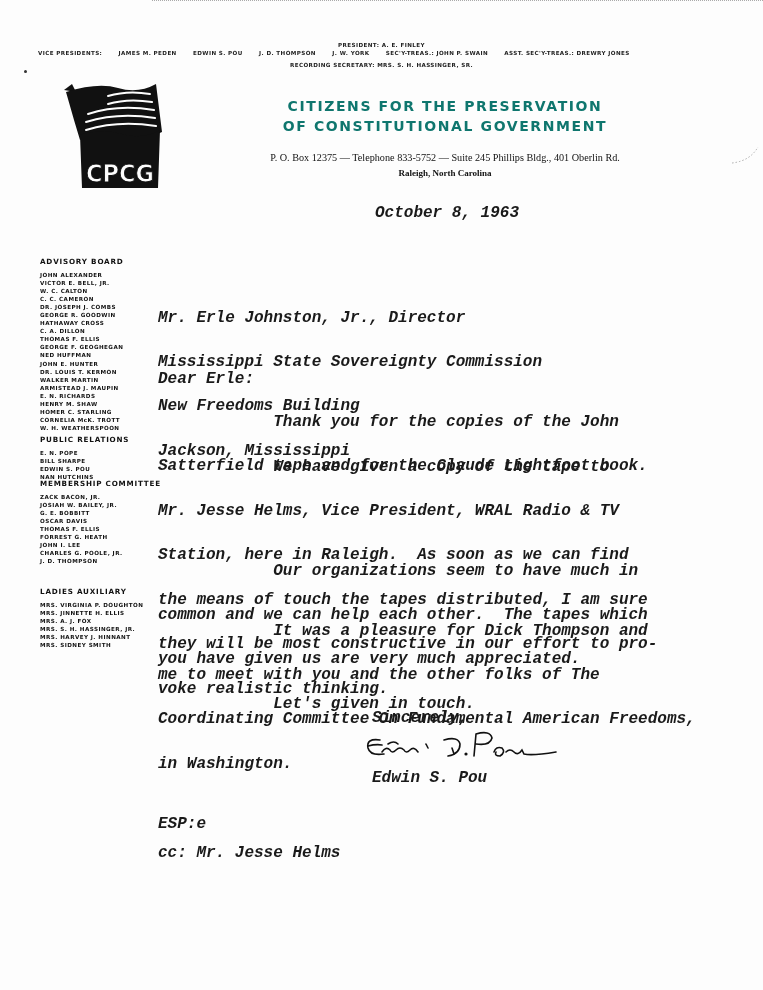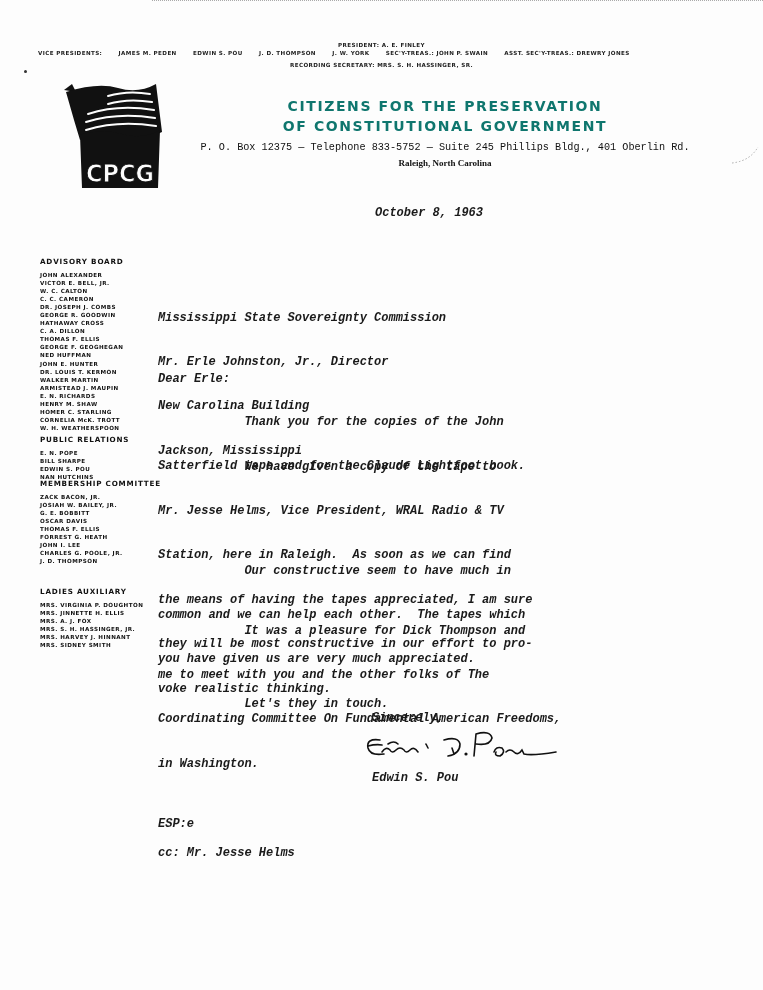--- a/index.html
+++ b/index.html
@@ -20,33 +20,33 @@
     .officers .rec { position: absolute; left: 0; width: 763px; top: 20px; }
 
     .stray-mark { position: absolute; left: 24px; top: 70px; width: 3px; height: 3px; background: #333; border-radius: 50%; }
 
     
     .logo { position: absolute; left: 58px; top: 80px; width: 110px; height: 110px; }
 
     
     .org { position: absolute; left: 180px; top: 96px; width: 530px; text-align: center; }
     .org .name1, .org .name2 { font-family: "DejaVu Sans", sans-serif; font-weight: bold; font-size: 14px; letter-spacing: 1.6px; line-height: 20px; color: #0f766e; }
-    .org .address { font-family: Liberation Mono, monospace; font-size: 10.2px; line-height: 15px; margin-top: 4px; white-space: nowrap; color: #111; }
+    .org .address { font-family: Liberation Serif, serif; font-size: 10.2px; line-height: 15px; margin-top: 14px; white-space: nowrap; color: #111; }
     .org .city { font-family: Liberation Serif, serif; font-weight: bold; font-size: 9px; line-height: 16px; color: #111; }
 
     .swoosh { position: absolute; left: 730px; top: 145px; width: 30px; height: 20px; }
 
     
     .sidebar { position: absolute; left: 40px; top: 216px; width: 130px; font-family: "DejaVu Sans", sans-serif; font-weight: bold; color: #111; }
     .sidebar .section { position: absolute; left: 0; white-space: nowrap; }
     .sidebar .heading { font-size: 7.2px; letter-spacing: 0.8px; line-height: 12px; margin-bottom: 3px; }
     .sidebar .member { font-size: 5.6px; letter-spacing: 0.45px; line-height: 8.05px; }
 
     
-    .typed { font-family: "Liberation Mono", monospace; font-style: italic; font-weight: bold; font-size: 12px; color: #1a1a1a; white-space: pre; line-height: 14.8px; }
+    .typed { font-family: "Liberation Mono", monospace; font-style: italic; font-weight: bold; font-size: 16px; color: #1a1a1a; white-space: pre; line-height: 14.8px; }
     .date { position: absolute; left: 375px; top: 206px; }
     .inside-addr { position: absolute; left: 158px; top: 281px; }
     .salutation { position: absolute; left: 158px; top: 372px; }
     .para { position: absolute; left: 158px; }
     .p1 { top: 385px; }
     .p2 { top: 430px; }
     .p3 { top: 534px; }
     .p4 { top: 594px; }
     .p5 { top: 667px; }
     .closing { position: absolute; left: 372px; top: 711px; }
@@ -160,57 +160,57 @@
     <div class="member">MRS. A. J. FOX</div>
     <div class="member">MRS. S. H. HASSINGER, JR.</div>
     <div class="member">MRS. HARVEY J. HINNANT</div>
     <div class="member">MRS. SIDNEY SMITH</div>
   </div>
 </div>
 
 <div class="typed date">October 8, 1963</div>
 
 <div class="typed inside-addr">
+  <div>Mr. Erle Johnston, Jr., Director</div>
   <div>Mississippi State Sovereignty Commission</div>
-  <div>Mr. Erle Johnston, Jr., Director</div>
-  <div>New Carolina Building</div>
+  <div>New Freedoms Building</div>
   <div>Jackson, Mississippi</div>
 </div>
 
 <div class="typed salutation">Dear Erle:</div>
 
 <div class="typed para p1">
   <div>            Thank you for the copies of the John</div>
   <div>Satterfield tape and for the Claude Lightfoot book.</div>
 </div>
 
 <div class="typed para p2">
   <div>            We have given a copy of the tape to</div>
   <div>Mr. Jesse Helms, Vice President, WRAL Radio &amp; TV</div>
   <div>Station, here in Raleigh.  As soon as we can find</div>
-  <div>the means of having the tapes appreciated, I am sure</div>
+  <div>the means of touch the tapes distributed, I am sure</div>
   <div>they will be most constructive in our effort to pro-</div>
   <div>voke realistic thinking.</div>
 </div>
 
 <div class="typed para p3">
-  <div>            Our constructive seem to have much in</div>
+  <div>            Our organizations seem to have much in</div>
   <div>common and we can help each other.  The tapes which</div>
   <div>you have given us are very much appreciated.</div>
 </div>
 
 <div class="typed para p4">
   <div>            It was a pleasure for Dick Thompson and</div>
   <div>me to meet with you and the other folks of The</div>
   <div>Coordinating Committee On Fundamental American Freedoms,</div>
   <div>in Washington.</div>
 </div>
 
 <div class="typed para p5">
-  <div>            Let's they in touch.</div>
+  <div>            Let's given in touch.</div>
 </div>
 
 <div class="typed closing">Sincerely,</div>
 
 <svg class="signature" viewBox="0 0 200 40">
   <g stroke="#111" stroke-width="1.6" fill="none" stroke-linecap="round">
     <path d="M18 14 Q4 12 6 22 Q8 30 22 28"></path>
     <path d="M6 20 Q14 18 20 19"></path>
     <path d="M20 26 Q24 20 28 24 Q30 28 34 24 Q38 20 42 24 Q44 28 48 24 Q52 20 56 26"></path>
     <path d="M26 18 Q32 14 36 18"></path>

